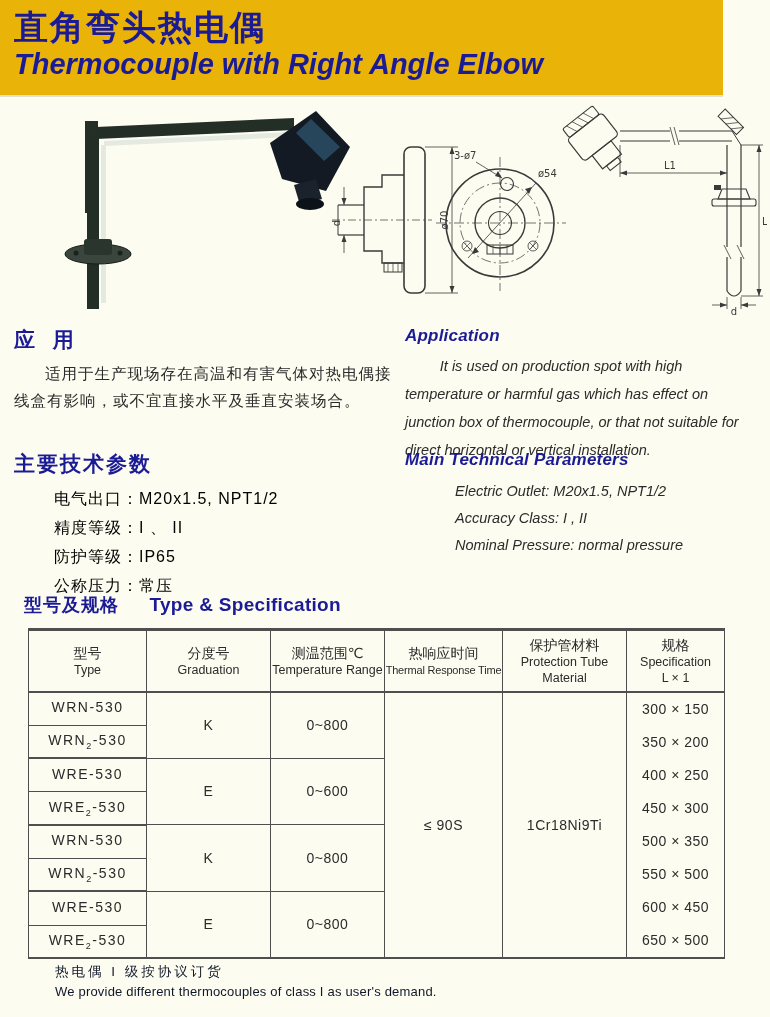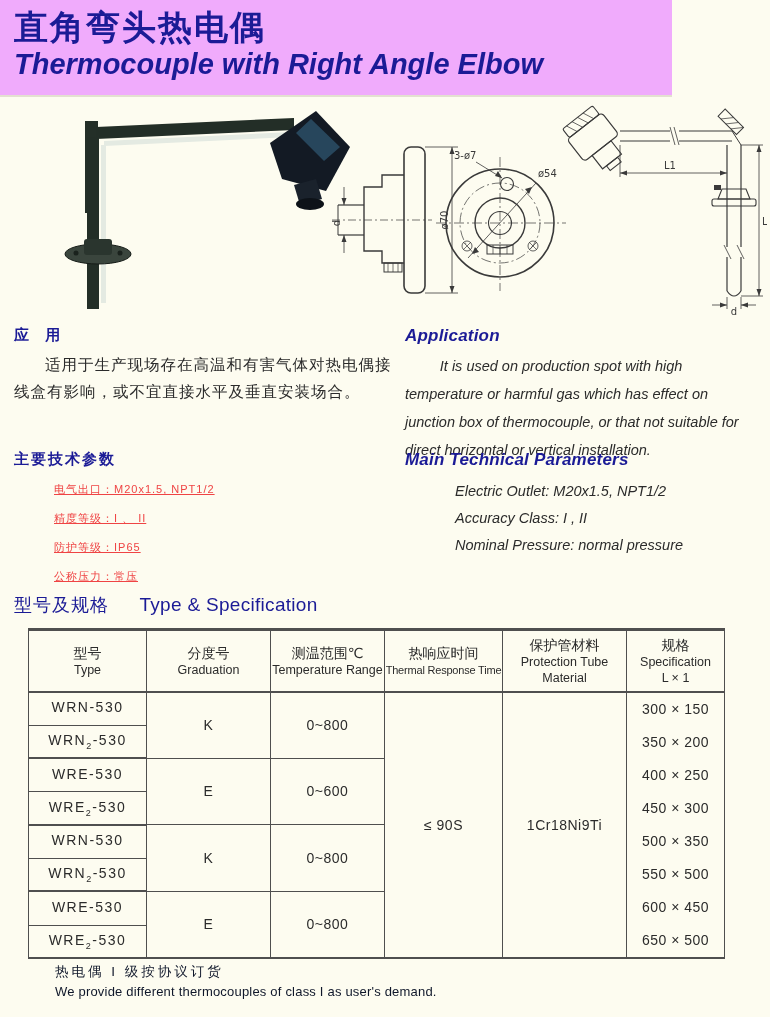--- a/index.html
+++ b/index.html
@@ -1,47 +1,47 @@
 <!DOCTYPE html>
 <html><head>
 <meta charset="utf-8">
 <style>
   html,body{margin:0;padding:0;}
   body{width:770px;font-family:"Liberation Sans","DejaVu Sans",sans-serif;background:#ffffff;}
   .page{position:relative;width:770px;height:1017px;background:#fdfcf0;overflow:hidden;}
   
-  .hdr{position:absolute;top:0;left:0;width:672px;height:95px;background:#f0abfc;border-bottom:2px solid #e3e0d0;}
+  .hdr{position:absolute;top:0;left:0;width:723px;height:95px;background:#eab308;border-bottom:2px solid #e3e0d0;}
   .hdr h1{margin:8px 0 0 14px;font-size:34px;line-height:38px;color:#1b1b96;font-weight:bold;letter-spacing:2px;}
   .hdr h2{margin:2px 0 0 14px;font-size:29px;line-height:32px;color:#1b1b96;font-weight:bold;font-style:italic;}
   
   .figures{position:absolute;top:97px;left:0;width:770px;height:232px;}
   .figures svg{position:absolute;}
   .svg-photo{left:58px;top:10px;}
   .svg-side{left:330px;top:44px;}
   .svg-front{left:428px;top:42px;}
   .svg-outline{left:562px;top:8px;}
   .dwg{stroke:#3a3a3a;fill:none;}
   .dwg-t{font-size:10px;fill:#3a3a3a;stroke:none;font-family:"DejaVu Sans",sans-serif;}
   .arr{fill:#3a3a3a;stroke:none;}
   
   .sec{position:absolute;width:770px;}
   .sec-app{top:326px;}
   .sec-param{top:450px;}
   .col-zh{position:absolute;left:14px;width:382px;top:0;}
   .col-en{position:absolute;left:405px;width:355px;top:0;font-style:italic;}
-  h3.zh{margin:0;font-size:15px;color:#1b1b96;font-weight:bold;letter-spacing:6px;}
+  h3.zh{margin:0;font-size:21px;color:#1b1b96;font-weight:bold;letter-spacing:6px;}
   h3.en{margin:0;font-size:17px;color:#1b1b96;font-weight:bold;letter-spacing:0.2px;}
   .body-zh{margin:6px 0 0 0;font-size:15.5px;line-height:27px;color:#2b2b2b;text-indent:2em;letter-spacing:1px;}
   .body-en{margin:6px 0 0 0;font-size:14.5px;line-height:28px;color:#2b2b2b;text-indent:2.4em;}
   .plist-zh{margin-top:6px;}
-  .plist-zh div{font-size:11px;line-height:29px;color:#ef4444;padding-left:40px;letter-spacing:1px;text-decoration:underline;}
+  .plist-zh div{font-size:16px;line-height:29px;color:#000000;padding-left:40px;letter-spacing:1px;}
   .plist-en{margin-top:8px;}
   .plist-en div{font-size:14.5px;line-height:27px;color:#2b2b2b;padding-left:50px;}
   
-  .spec-heading{position:absolute;top:593px;left:14px;color:#1b1b96;font-weight:normal;}
+  .spec-heading{position:absolute;top:593px;left:24px;color:#1b1b96;font-weight:bold;}
   .spec-heading .zh{font-size:18px;letter-spacing:1px;}
   .spec-heading .en{font-size:19px;margin-left:26px;letter-spacing:0.3px;}
   
   table.spec{position:absolute;top:628px;left:28px;width:696px;border-collapse:collapse;table-layout:fixed;
              border-top:3px solid #4f4f4f;border-bottom:2px solid #4f4f4f;background:transparent;}
   table.spec td{border:1px solid #4f4f4f;text-align:center;vertical-align:middle;padding:0;color:#2b2b2b;}
   tr.thead td{border-bottom:2px solid #4f4f4f;height:60px;}
   .h-zh{font-size:14px;line-height:18px;}
   .h-en{font-size:12.5px;line-height:16px;}
   .h-en.tight{font-size:11px;letter-spacing:-0.2px;}

